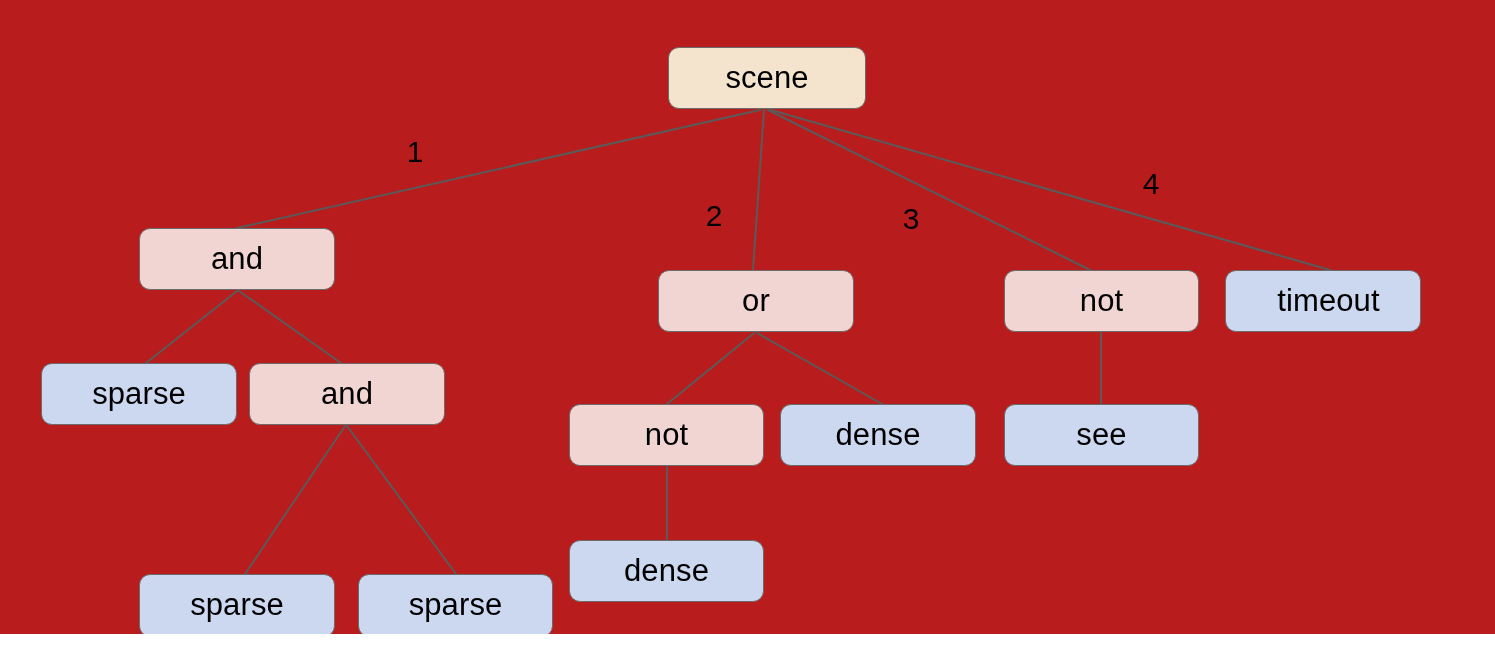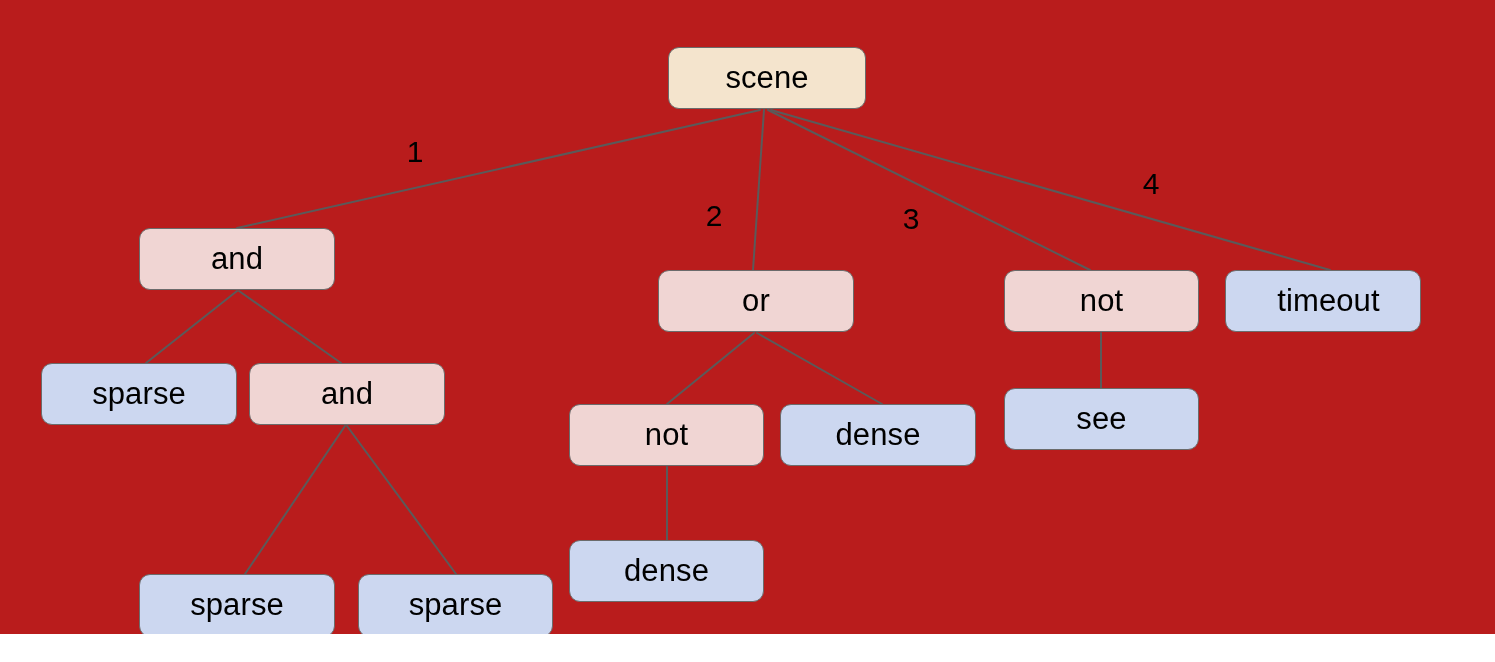--- a/index.html
+++ b/index.html
@@ -94,21 +94,21 @@
       </div>
       <div class="node" style="left: 249px; top: 363px; width: 196px; height: 62px; background: rgb(240, 213, 211); border-color: rgb(107, 107, 107);">
         <span class="node-label">and</span>
       </div>
       <div class="node" style="left: 569px; top: 404px; width: 195px; height: 62px; background: rgb(240, 213, 211); border-color: rgb(107, 107, 107);">
         <span class="node-label">not</span>
       </div>
       <div class="node" style="left: 780px; top: 404px; width: 196px; height: 62px; background: rgb(204, 215, 240); border-color: rgb(107, 107, 107);">
         <span class="node-label">dense</span>
       </div>
-      <div class="node" style="left: 1004px; top: 388px; width: 195px; height: 62px; background: rgb(204, 215, 240); border-color: rgb(107, 107, 107);">
+      <div class="node" style="left: 1004px; top: 404px; width: 195px; height: 62px; background: rgb(204, 215, 240); border-color: rgb(107, 107, 107);">
         <span class="node-label">see</span>
       </div>
       <div class="node" style="left: 569px; top: 540px; width: 195px; height: 62px; background: rgb(204, 215, 240); border-color: rgb(107, 107, 107);">
         <span class="node-label">dense</span>
       </div>
       <div class="node" style="left: 139px; top: 574px; width: 196px; height: 63px; background: rgb(204, 215, 240); border-color: rgb(107, 107, 107);">
         <span class="node-label">sparse</span>
       </div>
       <div class="node" style="left: 358px; top: 574px; width: 195px; height: 63px; background: rgb(204, 215, 240); border-color: rgb(107, 107, 107);">
         <span class="node-label">sparse</span>

